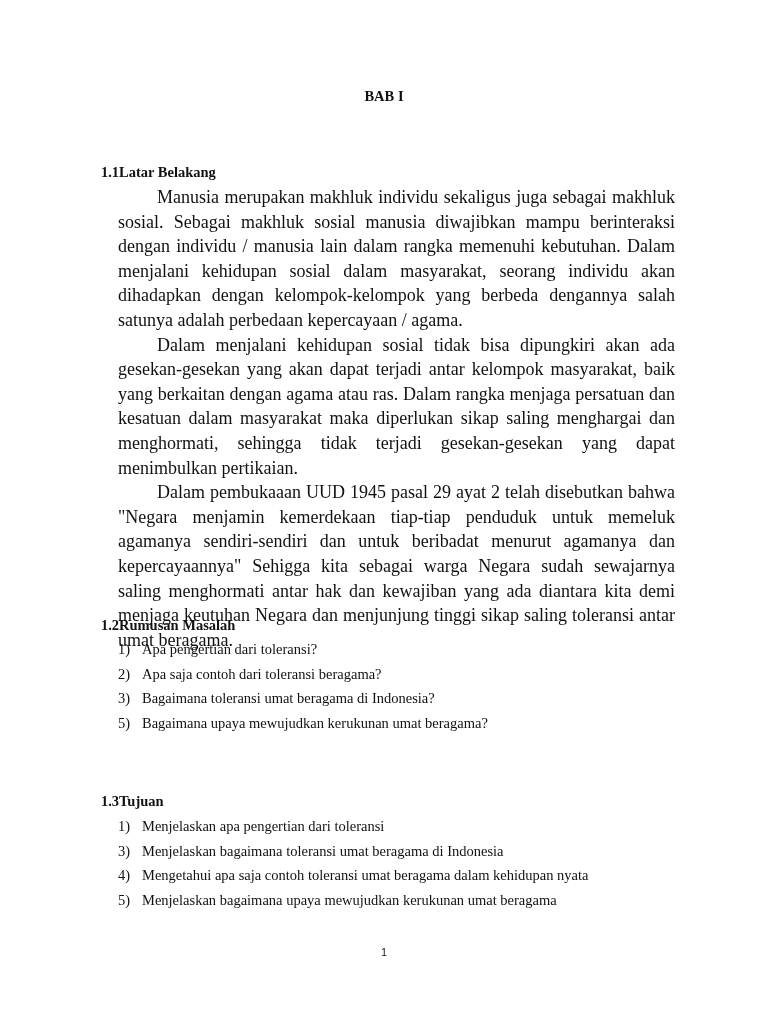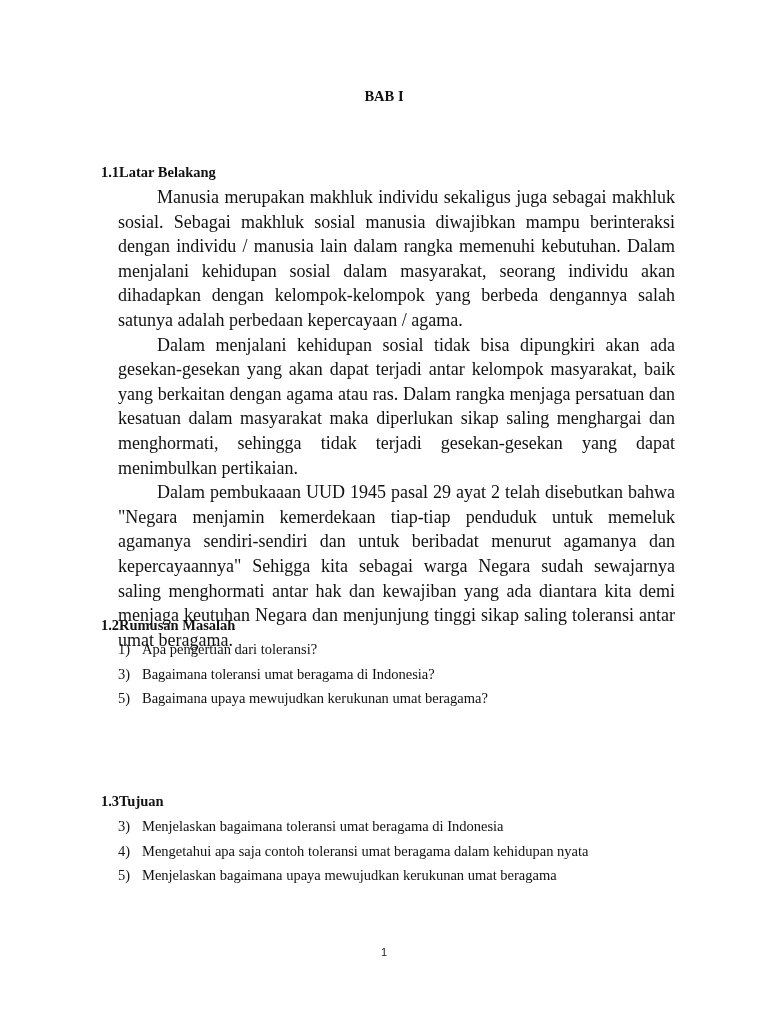--- a/index.html
+++ b/index.html
@@ -92,27 +92,29 @@
     <p class="para">Manusia merupakan makhluk individu sekaligus juga sebagai makhluk sosial. Sebagai makhluk sosial manusia diwajibkan mampu berinteraksi dengan individu / manusia lain dalam rangka memenuhi kebutuhan. Dalam menjalani kehidupan sosial dalam masyarakat, seorang individu akan dihadapkan dengan kelompok-kelompok yang berbeda dengannya salah satunya adalah perbedaan kepercayaan / agama.</p>
     <p class="para">Dalam menjalani kehidupan sosial tidak bisa dipungkiri akan ada gesekan-gesekan yang akan dapat terjadi antar kelompok masyarakat, baik yang berkaitan dengan agama atau ras. Dalam rangka menjaga persatuan dan kesatuan dalam masyarakat maka diperlukan sikap saling menghargai dan menghormati, sehingga tidak terjadi gesekan-gesekan yang dapat menimbulkan pertikaian.</p>
     <p class="para">Dalam pembukaaan UUD 1945 pasal 29 ayat 2 telah disebutkan bahwa "Negara menjamin kemerdekaan tiap-tiap penduduk untuk memeluk agamanya sendiri-sendiri dan untuk beribadat menurut agamanya dan kepercayaannya" Sehigga kita sebagai warga Negara sudah sewajarnya saling menghormati antar hak dan kewajiban yang ada diantara kita demi menjaga keutuhan Negara dan menjunjung tinggi sikap saling toleransi antar umat beragama.</p>
   </div>
 
   <div class="section-heading" style="top:616px;">
     <span class="num">1.2</span><span>Rumusan Masalah</span>
   </div>
   <ul class="list" style="top:637px;">
     <li><span class="marker">1)</span><span>Apa pengertian dari toleransi?</span></li>
+    <li><span class="marker">2)</span><span>Apa saja contoh dari toleransi beragama?</span></li>
     <li><span class="marker">3)</span><span>Bagaimana toleransi umat beragama di Indonesia?</span></li>
     <li><span class="marker">5)</span><span>Bagaimana upaya mewujudkan kerukunan umat beragama?</span></li>
   </ul>
 
   <div class="section-heading" style="top:792px;">
     <span class="num">1.3</span><span>Tujuan</span>
   </div>
   <ul class="list" style="top:814px;">
+    <li><span class="marker">1)</span><span>Menjelaskan apa pengertian dari toleransi</span></li>
     <li><span class="marker">3)</span><span>Menjelaskan bagaimana toleransi umat beragama di Indonesia</span></li>
     <li><span class="marker">4)</span><span>Mengetahui apa saja contoh toleransi umat beragama dalam kehidupan nyata</span></li>
     <li><span class="marker">5)</span><span>Menjelaskan bagaimana upaya mewujudkan kerukunan umat beragama</span></li>
   </ul>
 
   <div class="page-number">1</div>
 </div>
 
 </body></html>

